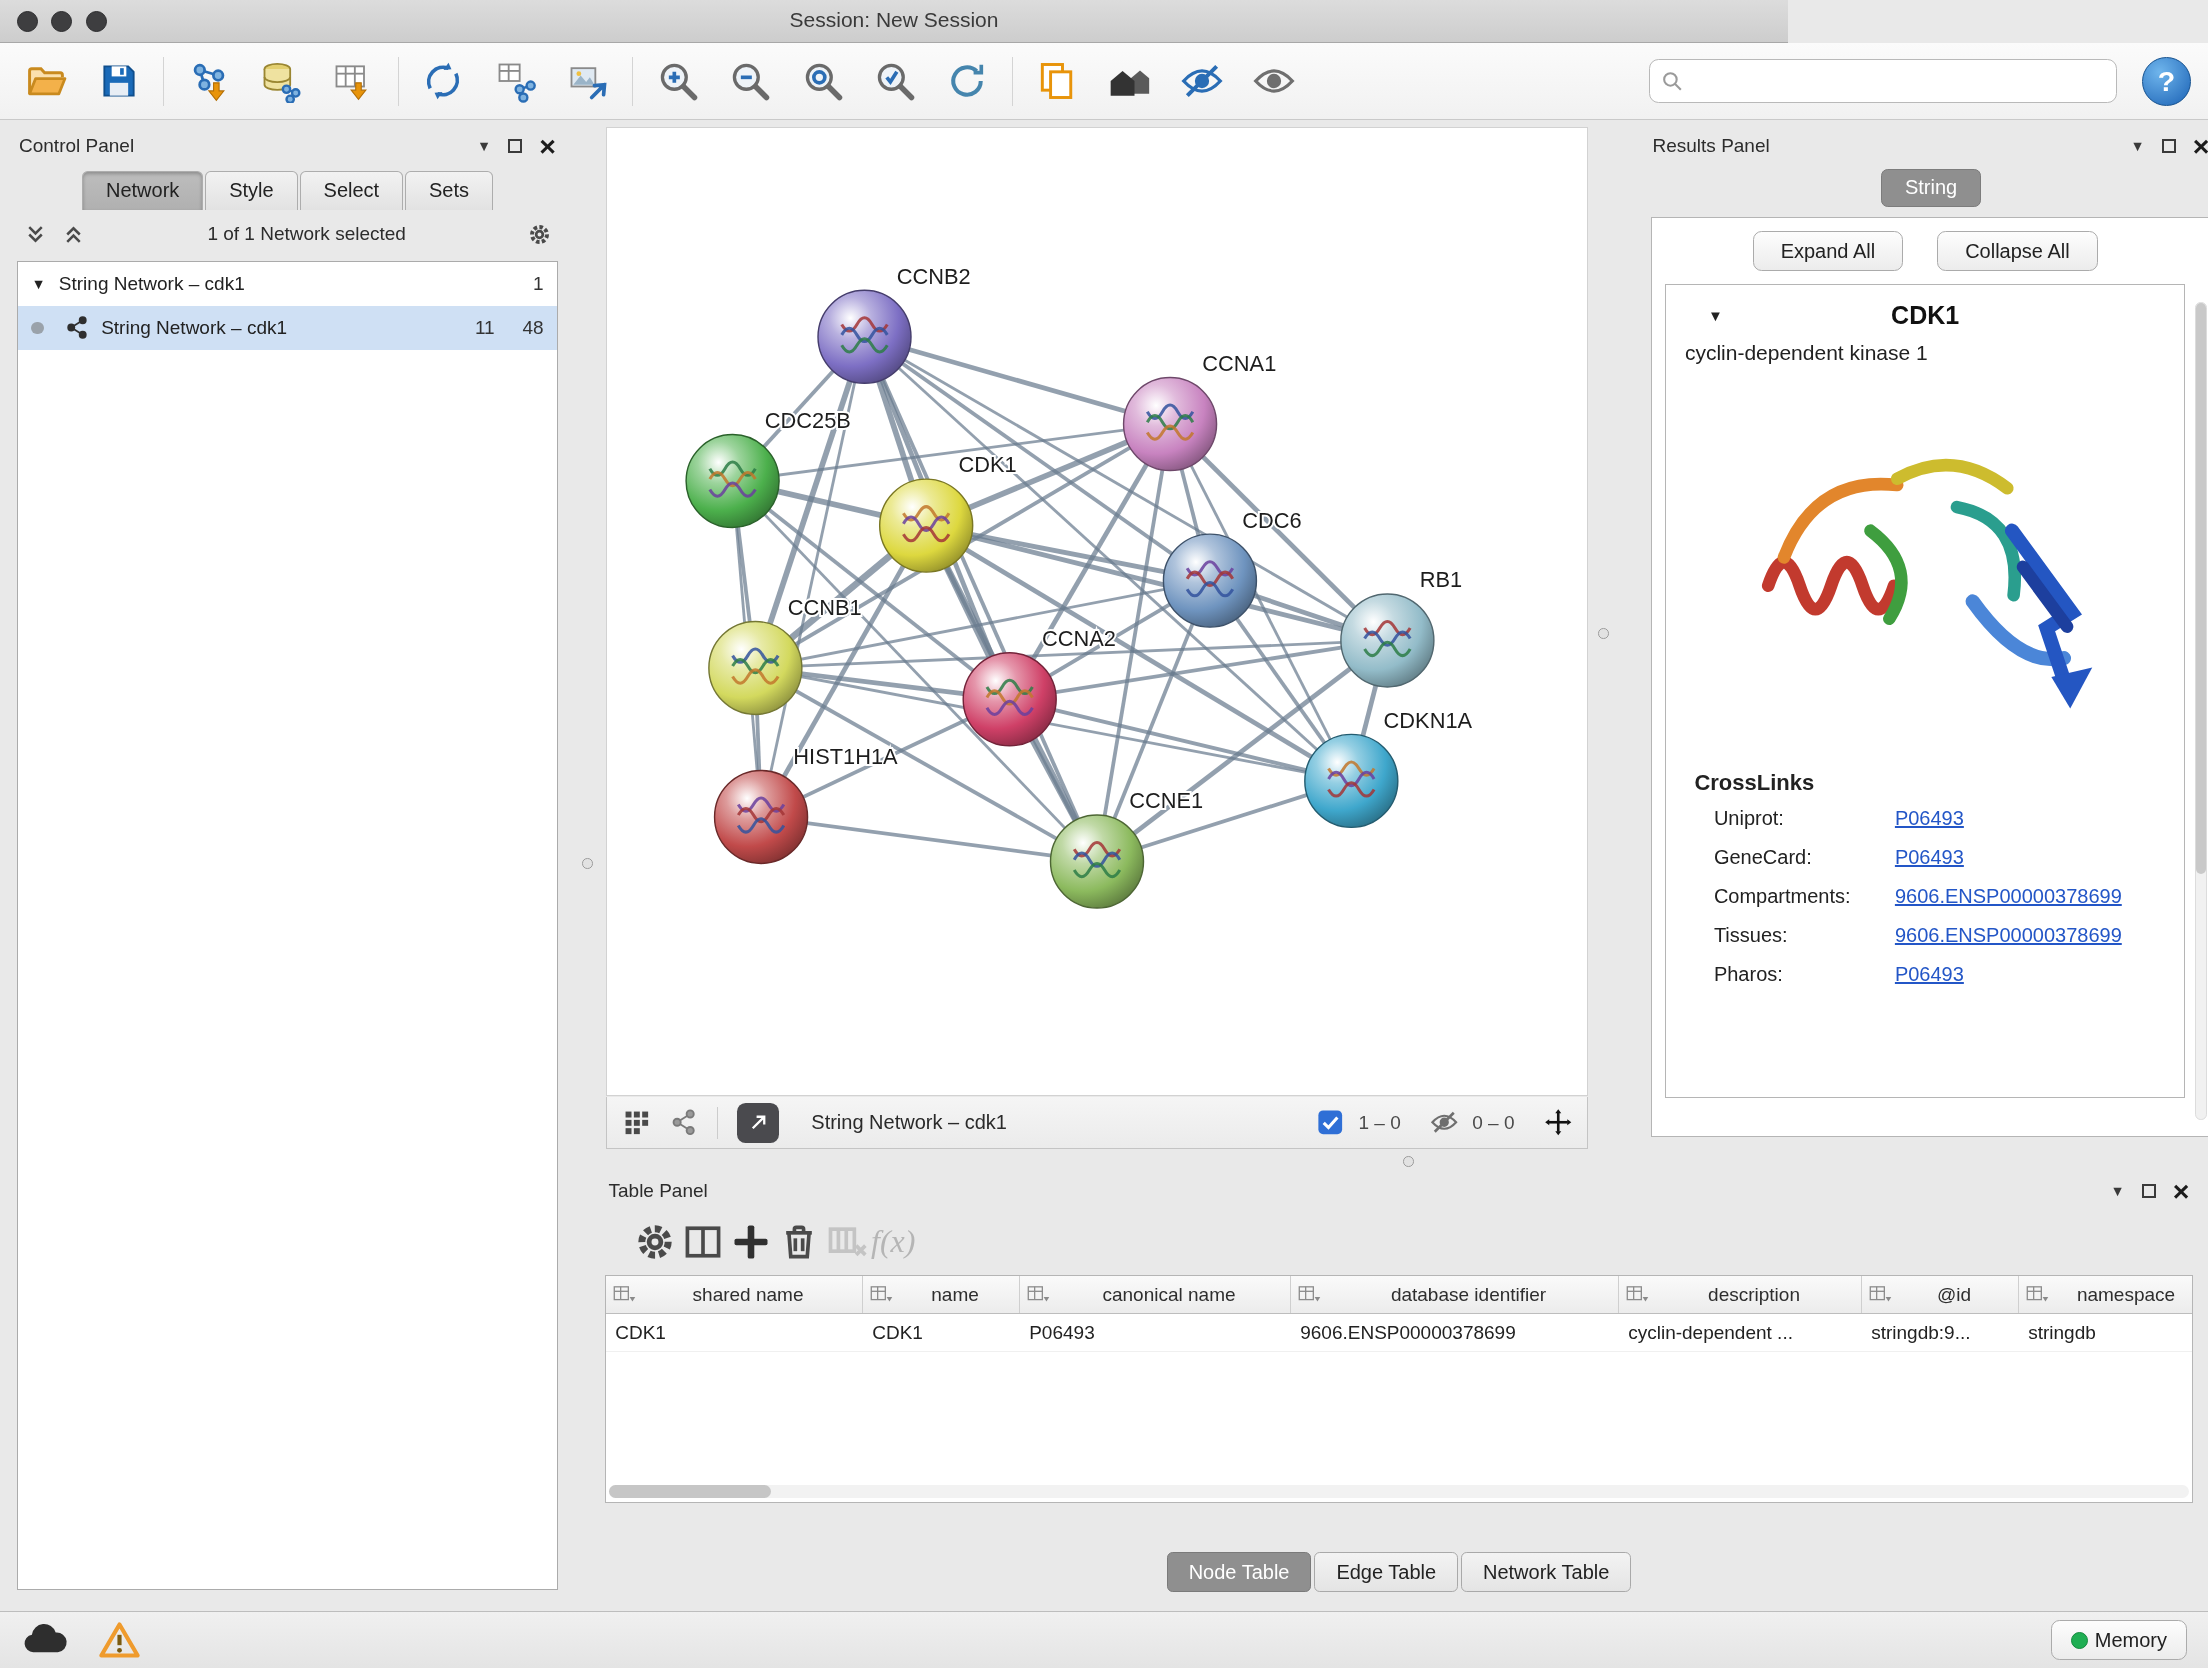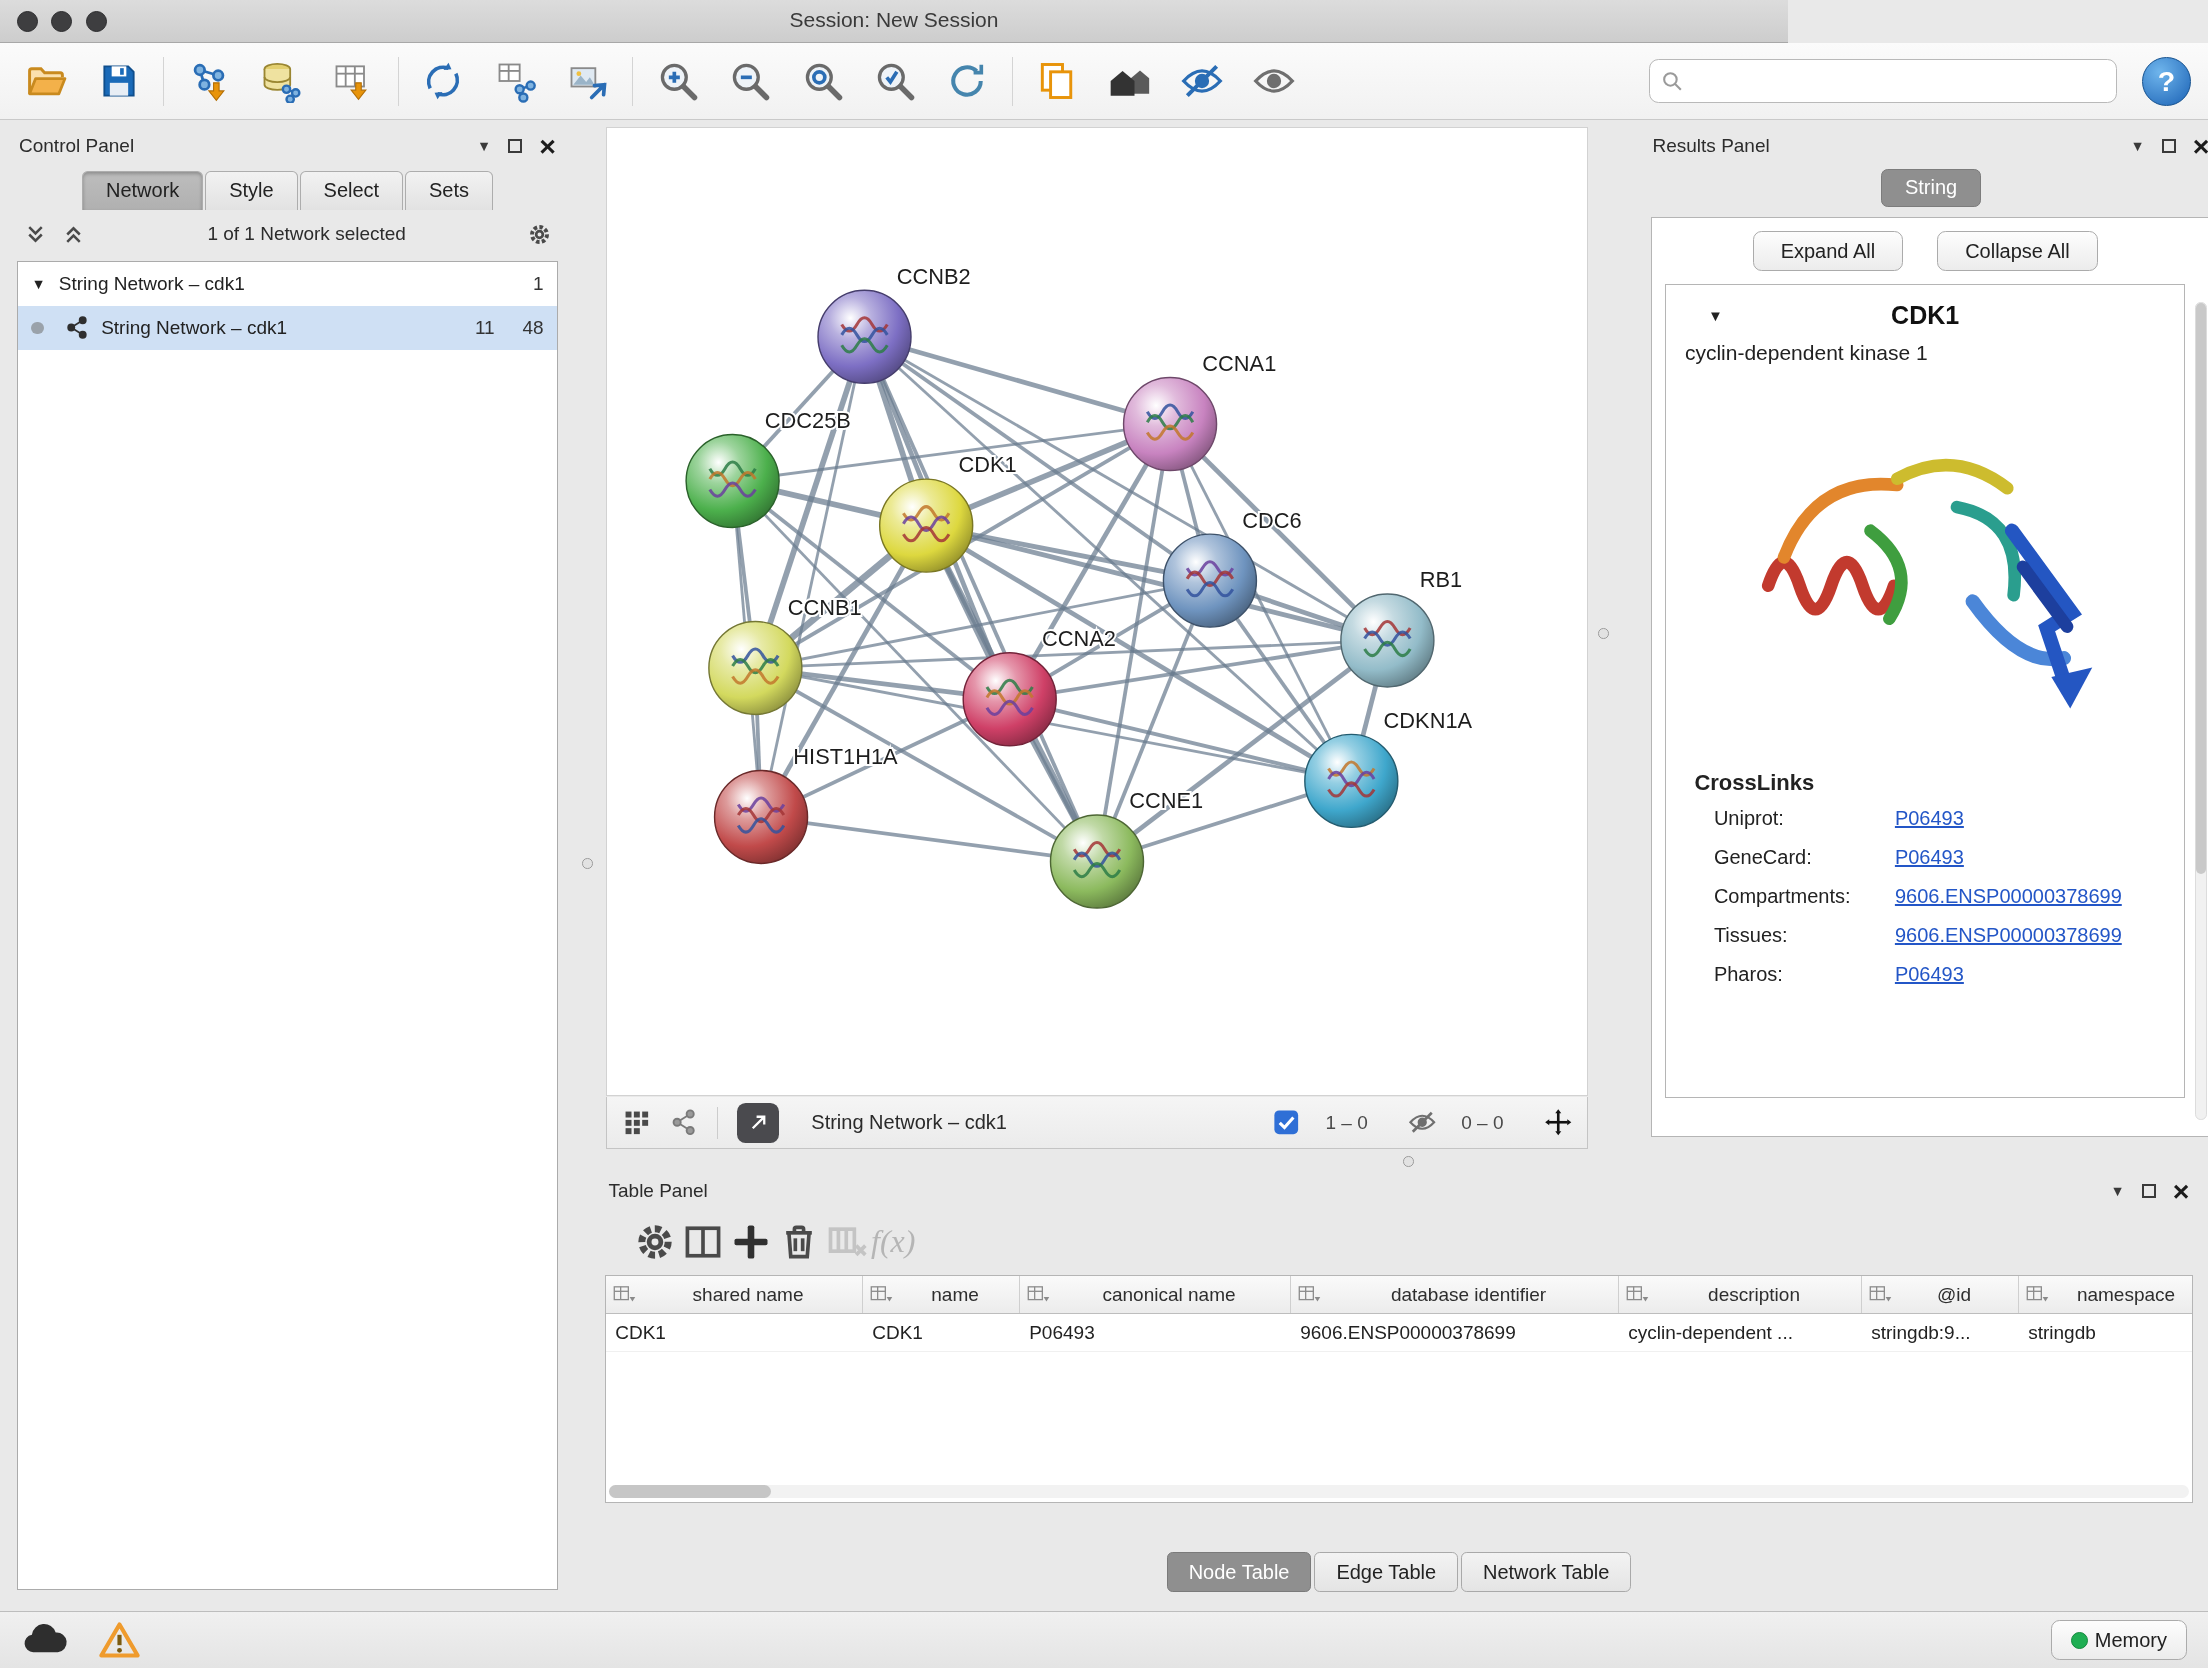--- a/index.html
+++ b/index.html
@@ -94,21 +94,21 @@
     position:absolute; left:606px; top:1097px; width:982px; height:52px;
     background:linear-gradient(#f5f5f5,#ebebeb); border:1px solid #c4c4c4; border-top:none;
     display:flex; align-items:center; padding:0 15px; gap:19px;
   }
   .sb-ico { width:28.5px; height:28.5px; }
   .sb-sep { width:1px; height:32px; background:#cccccc; }
   .dark-btn { width:42px; height:40px; background:#4a4a4e; border:none; border-radius:8.6px;
     display:flex; align-items:center; justify-content:center; }
   .dark-btn svg { width:23px; height:23px; }
   .net-title { font-size:20px; color:#2a2a2a; margin-left:13.3px; }
-  .sb-right { margin-left:auto; display:flex; align-items:center; gap:25px; }
+  .sb-right { margin-left:auto; display:flex; align-items:center; gap:14px; }
   .sb-count { font-size:19px; color:#4a4a4a; margin-right:15px; }
 
   
   .results-panel { position:absolute; left:1643px; top:127px; width:576px; height:1021px; display:flex; flex-direction:column; }
   .rp-tabrow { display:flex; justify-content:center; padding:3.8px 0 9.5px 0; }
   .rp-tab { background:#8f8f8f; color:#fff; font-size:20px; padding:6.7px 23px; border-radius:6.7px; border:1px solid #7c7c7c; }
   .rp-box { flex:1; background:#fff; border:1px solid #b5b5b5; margin:0 7.6px 11.4px 7.6px; position:relative; padding:13.3px 25px 13.3px 13.3px; }
   .rp-btnrow { display:flex; justify-content:center; gap:34px; margin-bottom:13.3px; }
   .rp-btnrow button {
     font-family:inherit; font-size:20px; color:#222; padding:7.6px 27px;

